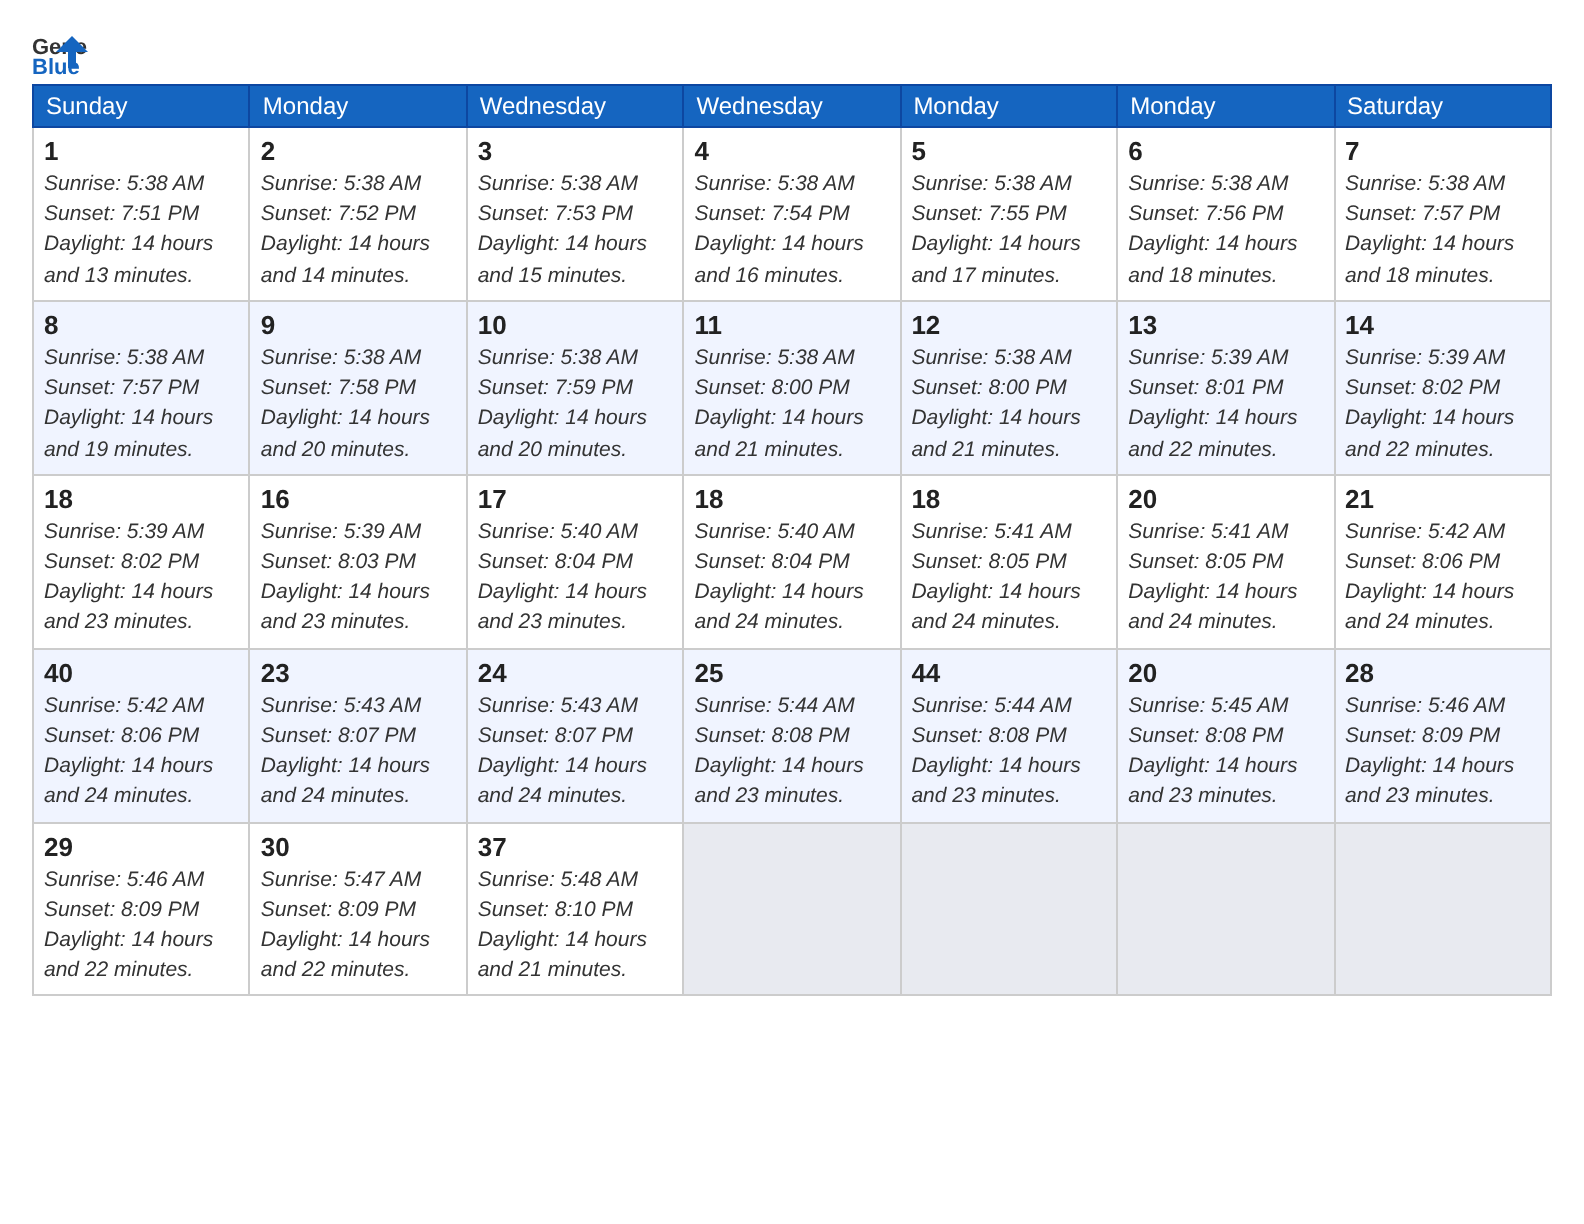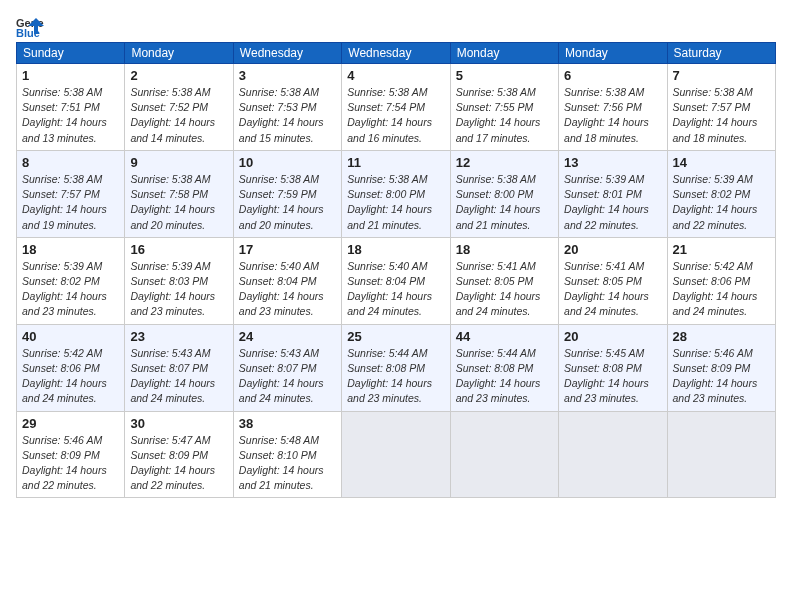--- a/index.html
+++ b/index.html
@@ -231,21 +231,21 @@
       <tr>
         <td>
           <span class="day-num">29</span>
           <div class="day-info">Sunrise: 5:46 AM<br>Sunset: 8:09 PM<br>Daylight: 14 hours<br>and 22 minutes.</div>
         </td>
         <td>
           <span class="day-num">30</span>
           <div class="day-info">Sunrise: 5:47 AM<br>Sunset: 8:09 PM<br>Daylight: 14 hours<br>and 22 minutes.</div>
         </td>
         <td>
-          <span class="day-num">38</span>
+          <span class="day-num">37</span>
           <div class="day-info">Sunrise: 5:48 AM<br>Sunset: 8:10 PM<br>Daylight: 14 hours<br>and 21 minutes.</div>
         </td>
         <td class="empty-cell"></td>
         <td class="empty-cell"></td>
         <td class="empty-cell"></td>
         <td class="empty-cell"></td>
       </tr>
     </tbody>
 </table>
 

